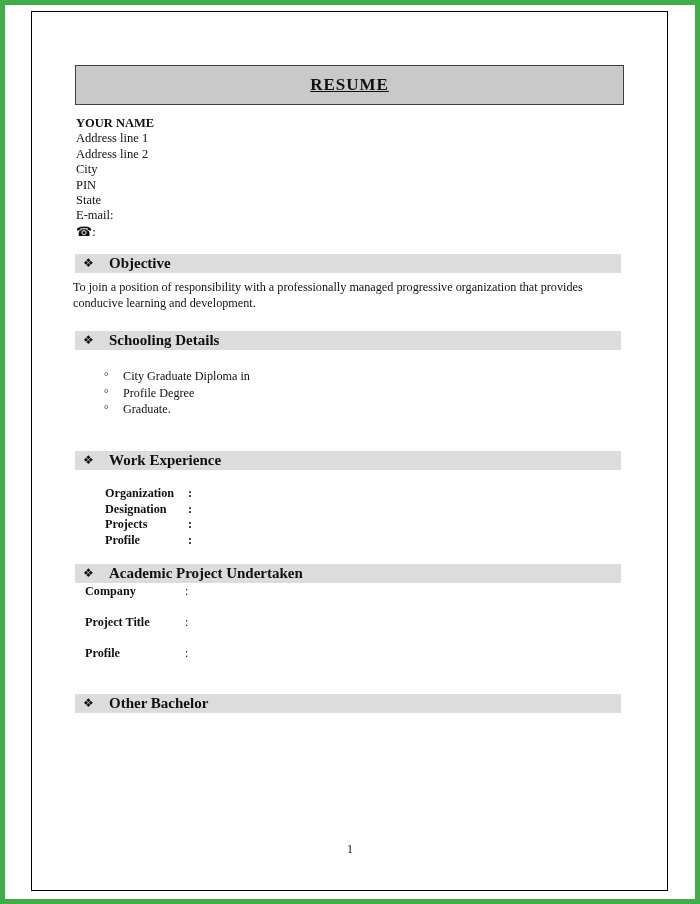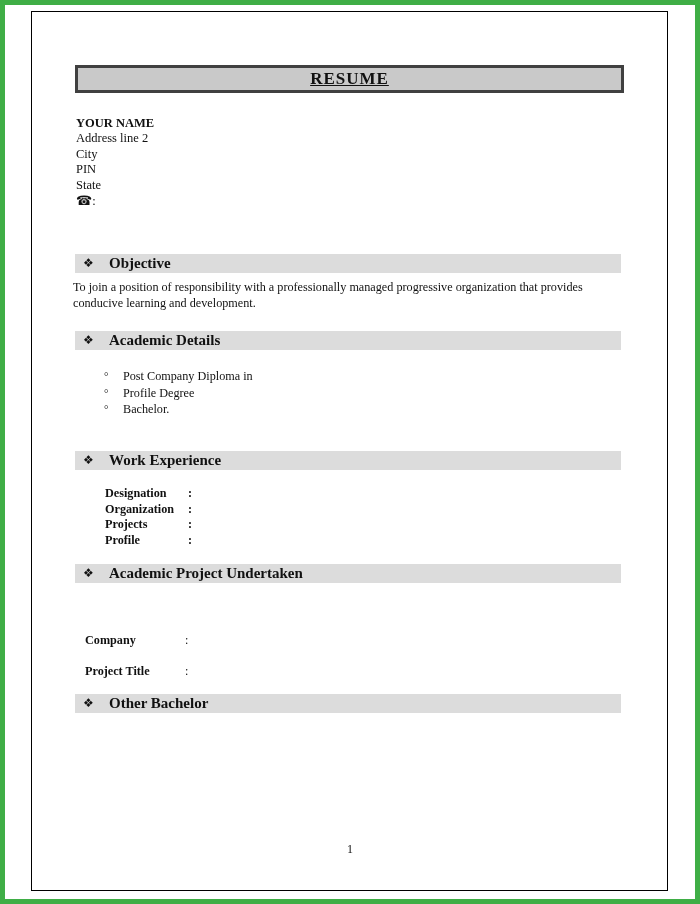--- a/index.html
+++ b/index.html
@@ -24,23 +24,23 @@
   .black-frame{
     position:absolute;
     left:31px; top:11px;
     width:637px; height:880px;
     border:1px solid #000;
     background:#fff;
   }
   .abs{position:absolute;}
 
   .title-bar{
-    left:75px; top:65px; width:549px; height:28px;
+    left:75px; top:65px; width:549px; height:40px;
     background:var(--header-gray);
-    border:3px solid #404040;
+    border:1px solid #404040;
     display:flex; align-items:center; justify-content:center;
   }
   .title-bar .title-text{
     font-size:17px; font-weight:bold; letter-spacing:1px;
     text-decoration:underline;
   }
 
   .contact{
     left:76px; top:116px; width:300px;
     font-size:12.5px; line-height:15.4px;
@@ -83,21 +83,21 @@
   .work-fields{
     left:105px; top:486px; width:300px;
     font-size:12.2px; line-height:15.6px;
   }
   .work-fields .row .label{
     display:inline-block; width:83px; font-weight:bold;
   }
   .work-fields .row .sep{font-weight:bold;}
 
   .project-fields{
-    left:85px; top:633px; width:320px;
+    left:85px; top:584px; width:320px;
     font-size:12.2px;
   }
   .project-fields .row{height:31px;}
   .project-fields .row .label{
     display:inline-block; width:100px; font-weight:bold;
   }
 
   .page-number{
     left:0; top:842px; width:700px;
     text-align:center; font-size:12px;
@@ -108,69 +108,71 @@
 
 <div class="green-frame"></div>
 <div class="black-frame"></div>
 
 <div class="abs title-bar">
   <span class="title-text">RESUME</span>
 </div>
 
 <div class="abs contact">
   <div class="name">YOUR NAME</div>
+  <div>Address line 1</div>
   <div>Address line 2</div>
   <div>City</div>
   <div>PIN</div>
   <div>State</div>
+  <div>E-mail:</div>
   <div class="phone-row">
     <span class="phone-glyph">☎</span><span>:</span>
   </div>
 </div>
 
 <div class="abs section-bar bar-objective">
   <span class="marker">❖</span>
   <span class="section-title">Objective</span>
 </div>
 
 <div class="abs objective-body">To join a position of responsibility with a professionally managed progressive organization that provides conducive learning and development.</div>
 
 <div class="abs section-bar bar-academic">
   <span class="marker">❖</span>
-  <span class="section-title">Academic Details</span>
+  <span class="section-title">Schooling Details</span>
 </div>
 
 <div class="abs academic-list">
   <div class="li">
     <span class="bullet">°</span>
-    <span>Post Company Diploma in</span>
+    <span>City Graduate Diploma in</span>
   </div>
   <div class="li">
     <span class="bullet">°</span>
     <span>Profile Degree</span>
   </div>
   <div class="li">
     <span class="bullet">°</span>
-    <span>Bachelor.</span>
+    <span>Graduate.</span>
   </div>
 </div>
 
 <div class="abs section-bar bar-work">
   <span class="marker">❖</span>
   <span class="section-title">Work Experience</span>
 </div>
 
 <div class="abs work-fields">
   <div class="row">
+    <span class="label">Organization</span><span class="sep">:</span>
+  </div>
+  <div class="row">
     <span class="label">Designation</span><span class="sep">:</span>
   </div>
   <div class="row">
-    <span class="label">Organization</span><span class="sep">:</span>
-  </div>
-  <div class="row">
     <span class="label">Projects</span><span class="sep">:</span>
   </div>
   <div class="row">
     <span class="label">Profile</span><span class="sep">:</span>
   </div>
 </div>
 
 <div class="abs section-bar bar-project">
   <span class="marker">❖</span>
   <span class="section-title">Academic Project Undertaken</span>

